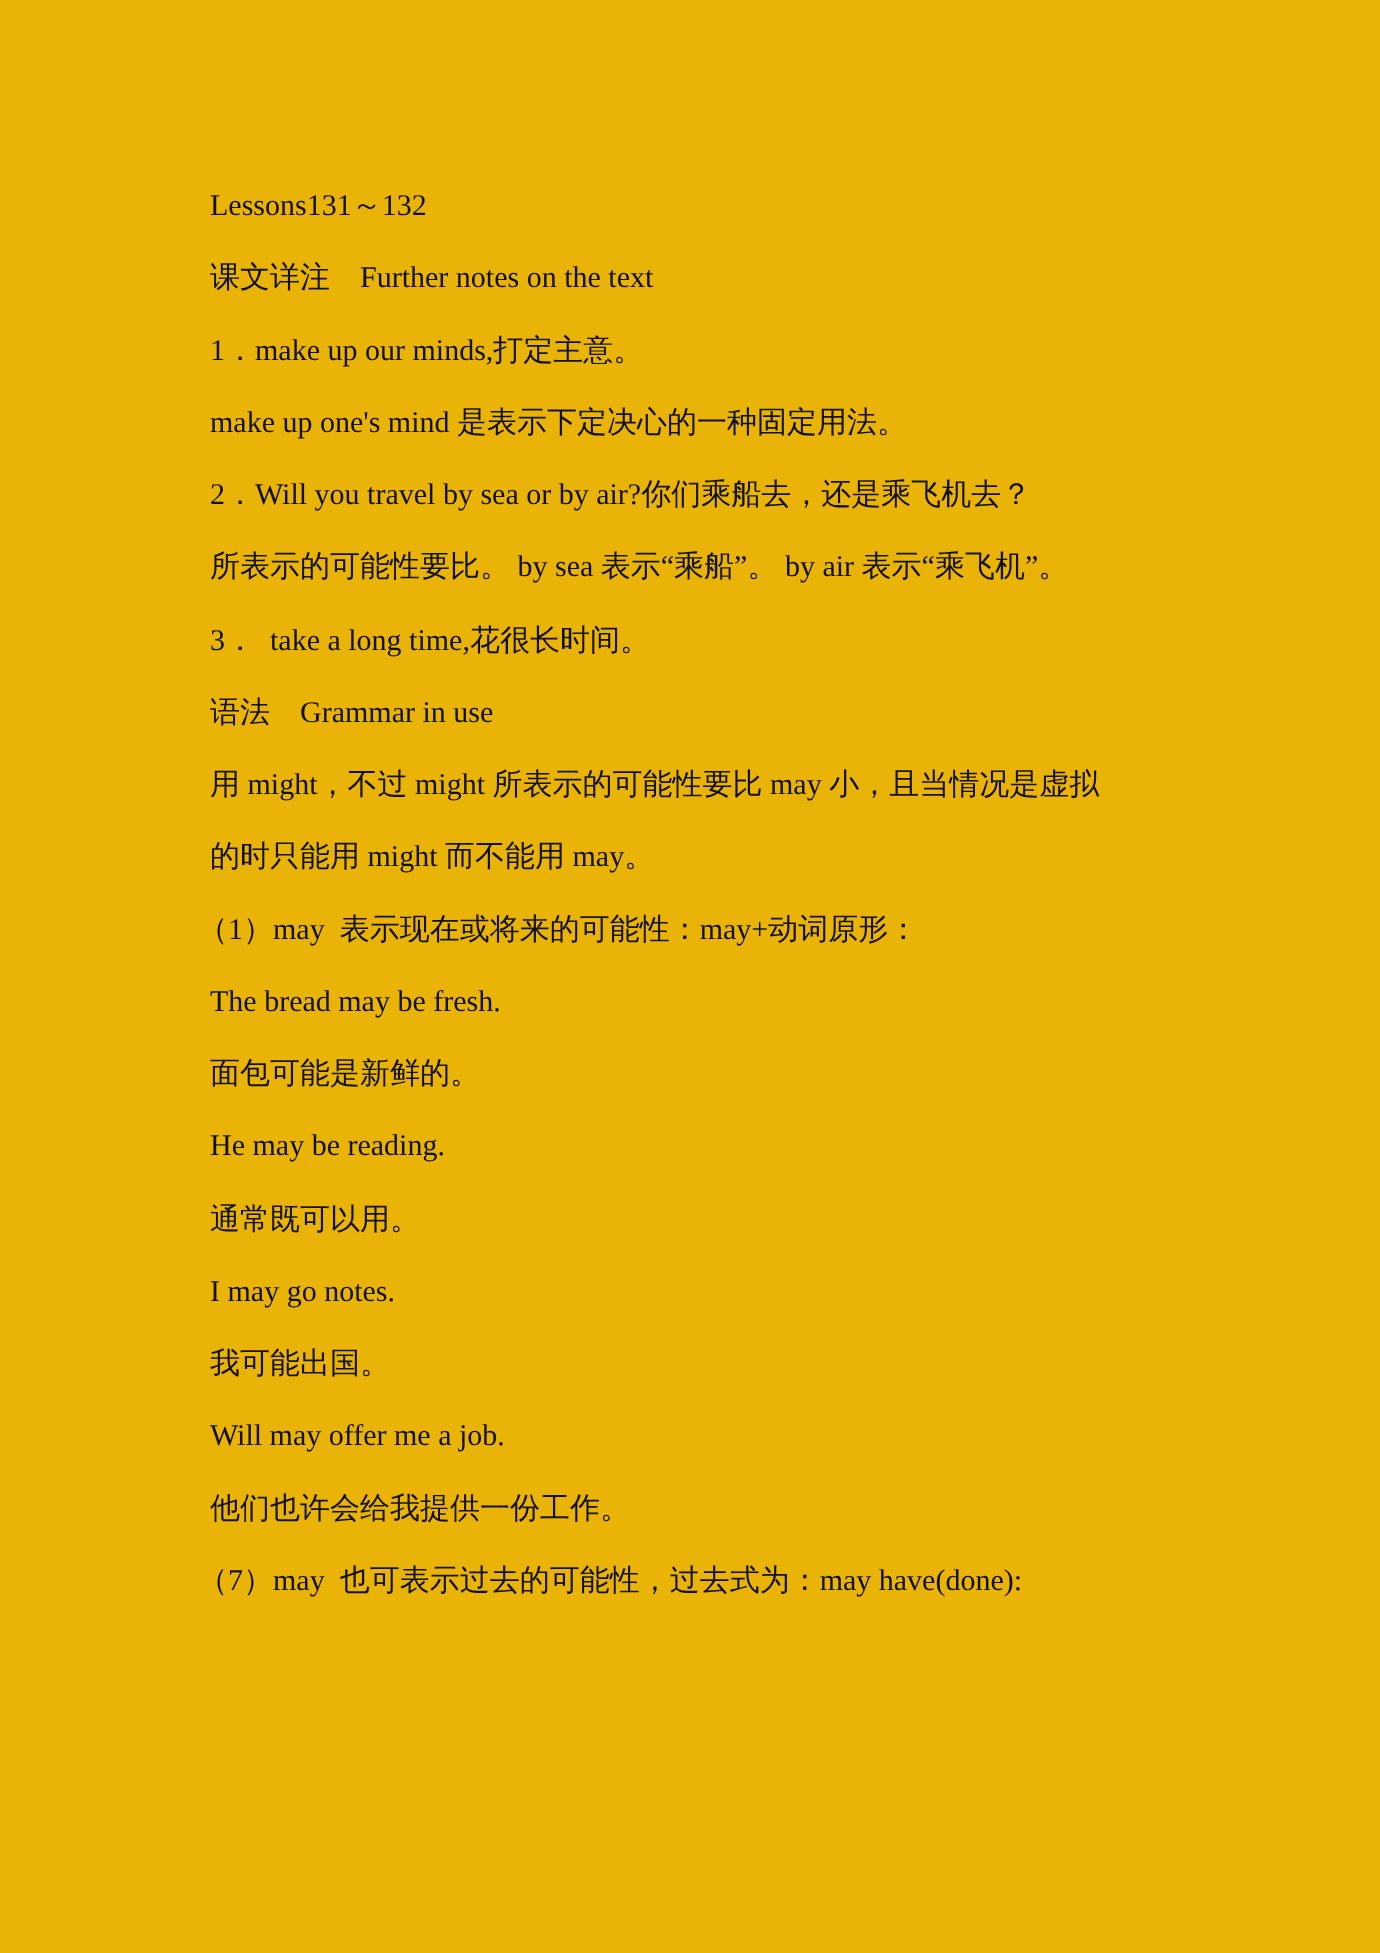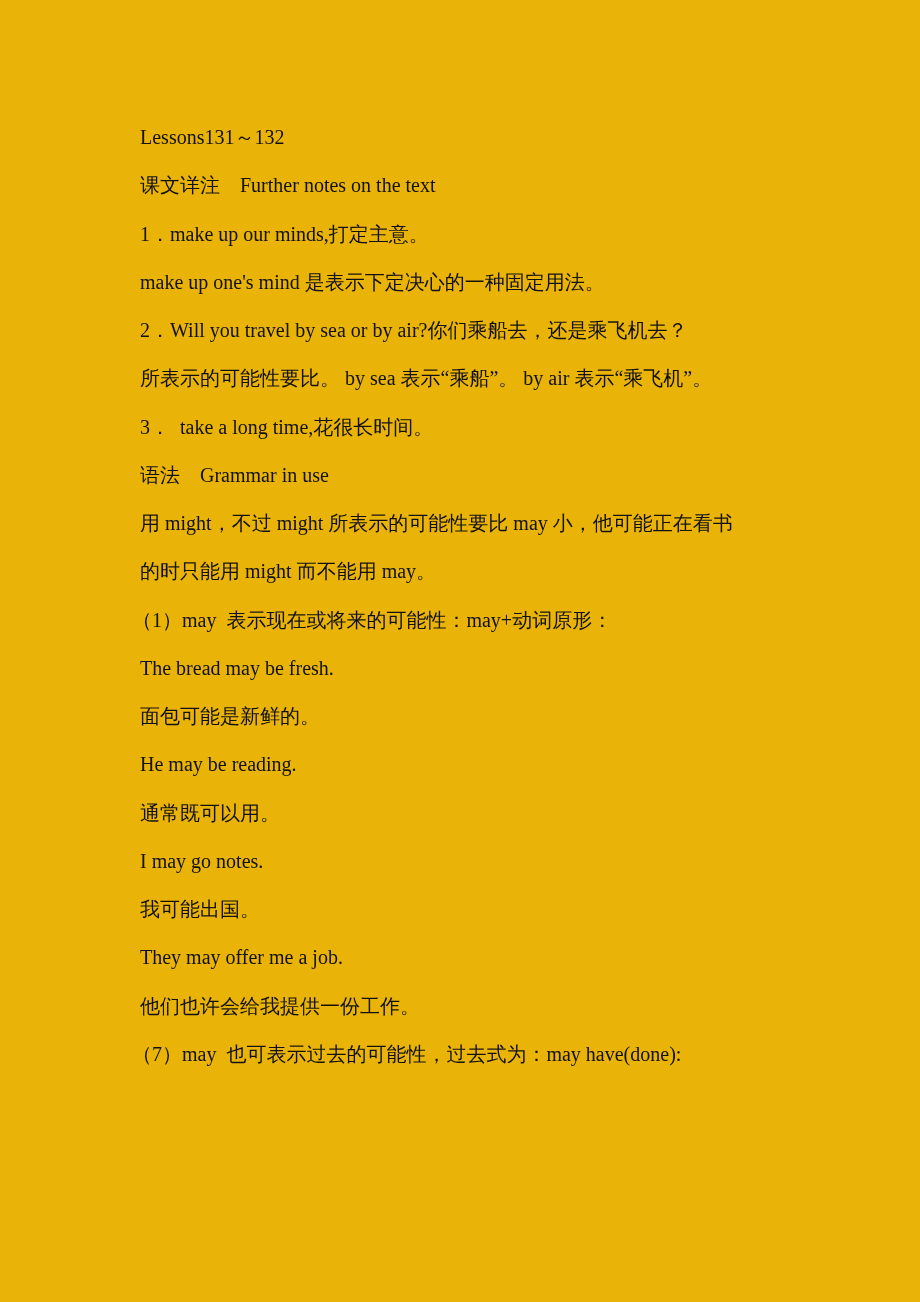--- a/index.html
+++ b/index.html
@@ -45,26 +45,26 @@
 <div class="page">
   <div class="content">
     <div class="line">Lessons131～132</div>
     <div class="line">课文详注　Further notes on the text</div>
     <div class="line">1．make up our minds,打定主意。</div>
     <div class="line">make up one's mind 是表示下定决心的一种固定用法。</div>
     <div class="line">2．Will you travel by sea or by air?你们乘船去，还是乘飞机去？</div>
     <div class="line">所表示的可能性要比。 by sea 表示“乘船”。 by air 表示“乘飞机”。</div>
     <div class="line">3．  take a long time,花很长时间。</div>
     <div class="line">语法　Grammar in use</div>
-    <div class="line">用 might，不过 might 所表示的可能性要比 may 小，他可能正在看书</div>
+    <div class="line">用 might，不过 might 所表示的可能性要比 may 小，且当情况是虚拟</div>
     <div class="line">的时只能用 might 而不能用 may。</div>
     <div class="line indent-paren">（1）may  表示现在或将来的可能性：may+动词原形：</div>
     <div class="line">The bread may be fresh.</div>
     <div class="line">面包可能是新鲜的。</div>
     <div class="line">He may be reading.</div>
     <div class="line">通常既可以用。</div>
     <div class="line">I may go notes.</div>
     <div class="line">我可能出国。</div>
-    <div class="line">They may offer me a job.</div>
+    <div class="line">Will may offer me a job.</div>
     <div class="line">他们也许会给我提供一份工作。</div>
     <div class="line indent-paren">（7）may  也可表示过去的可能性，过去式为：may have(done):</div>
   </div>
 </div>
 
 </body></html>

